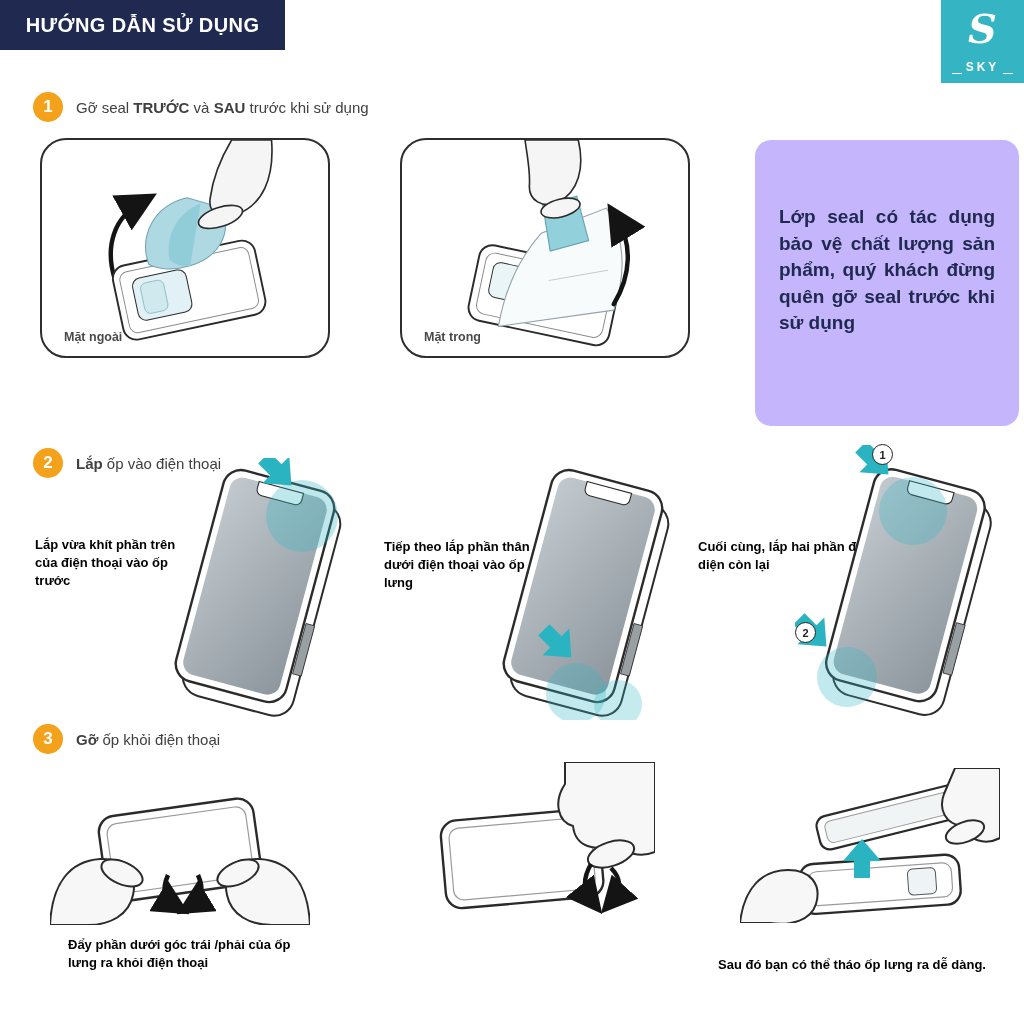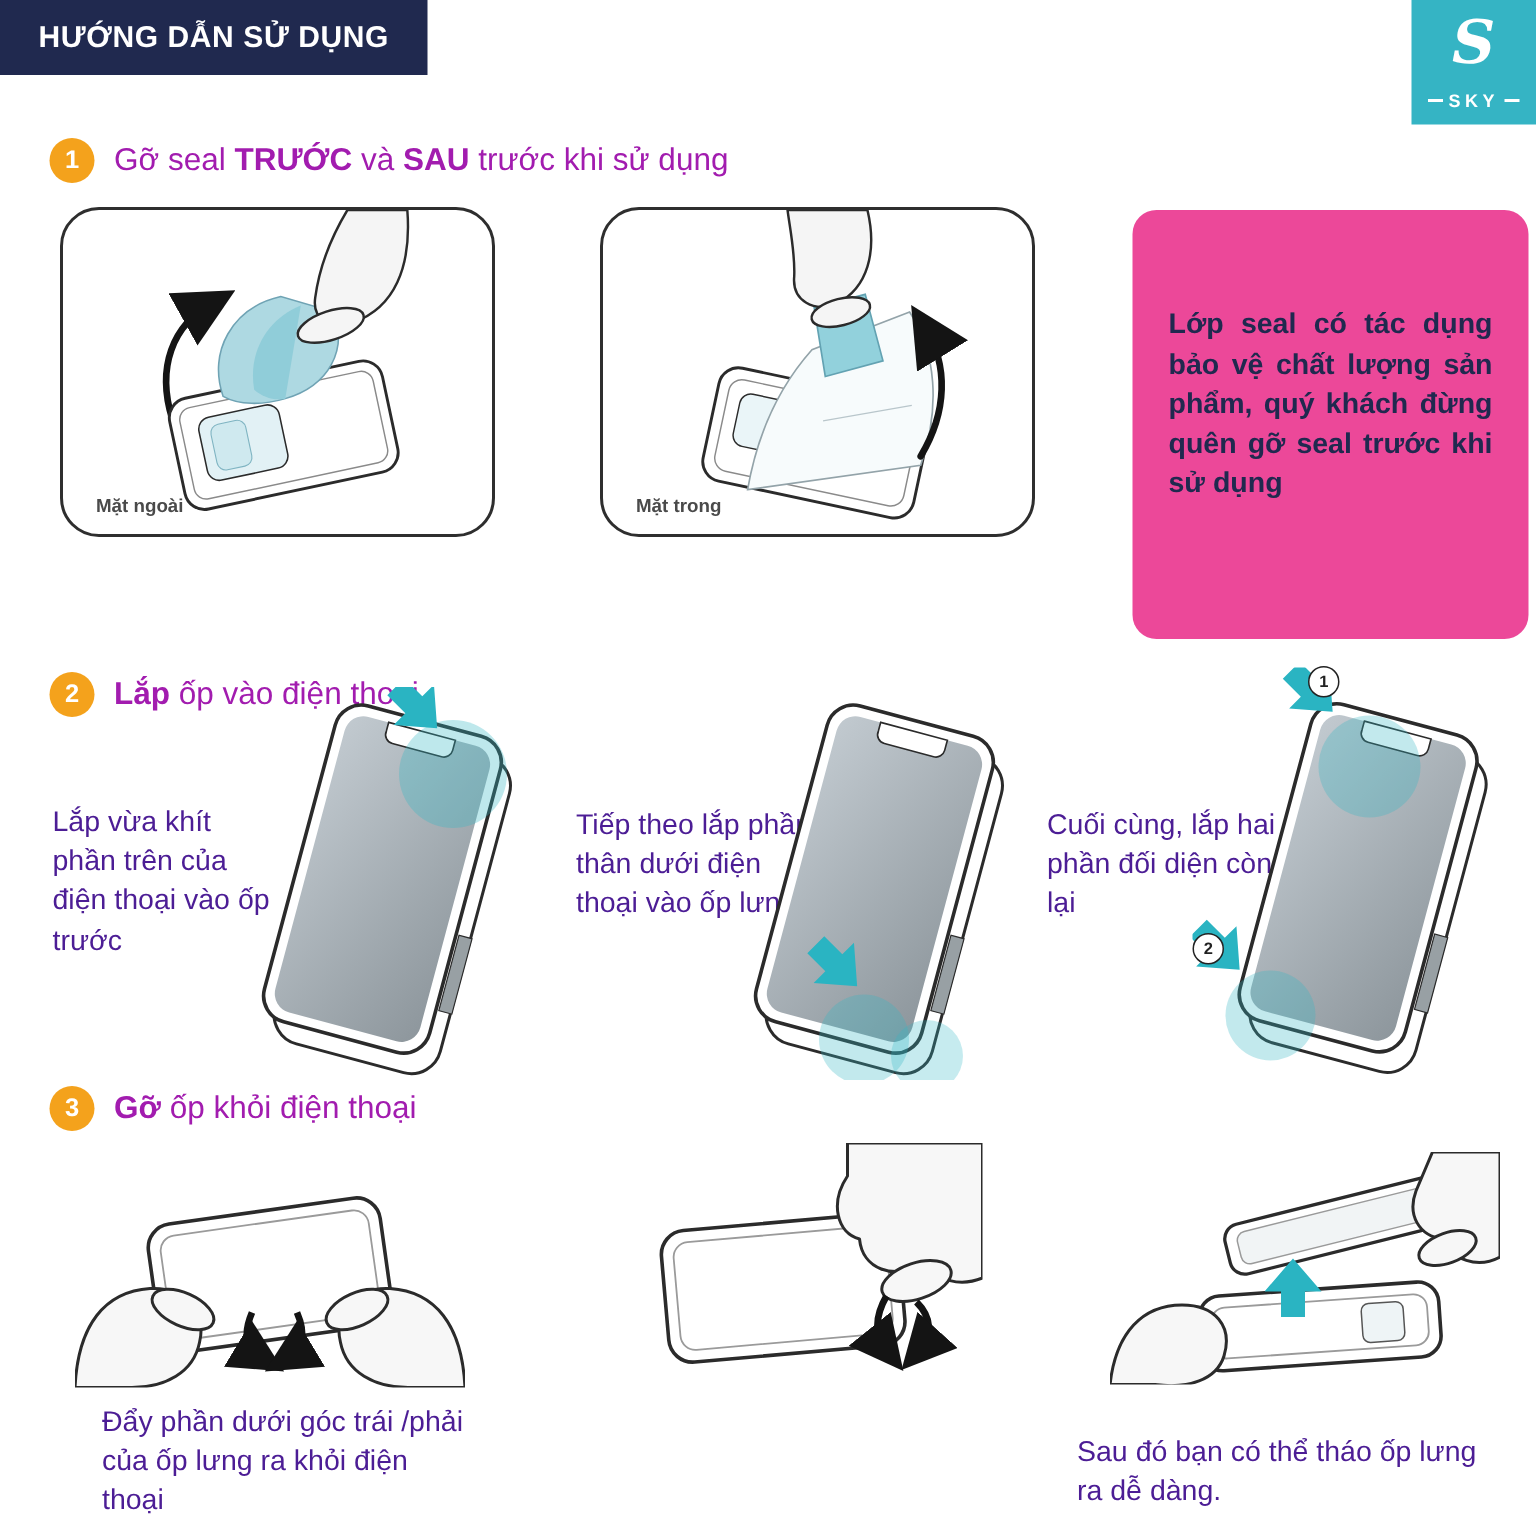--- a/index.html
+++ b/index.html
@@ -6,41 +6,41 @@
   #page{position:relative;width:1024px;height:1024px;background:#fff;overflow:hidden;
         font-family:"Liberation Sans",sans-serif;color:#1c1c1c;}
 
   
   .banner{position:absolute;left:0;top:0;width:285px;height:50px;background:#20294f;
           display:flex;align-items:center;justify-content:center;text-align:center;}
   .banner span{color:#fff;font-weight:700;font-size:20px;letter-spacing:.4px;}
   .logo{position:absolute;right:0;top:0;width:83px;height:83px;background:#35b4c4;
         display:flex;flex-direction:column;align-items:center;justify-content:center;color:#fff;}
   .logo .s{font-family:"DejaVu Serif",serif;font-style:italic;font-size:40px;line-height:1;font-weight:700;}
-  .logo .skyrow{display:flex;align-items:center;gap:4px;margin-top:11px;}
+  .logo .skyrow{display:flex;align-items:flex-end;gap:4px;margin-top:11px;}
   .logo .line{display:block;width:10px;height:1.5px;background:#fff;}
   .logo .sky{font-size:12px;font-weight:700;letter-spacing:3px;}
 
   
   .step-head{position:absolute;display:flex;align-items:center;gap:13px;}
   .step-num{width:30px;height:30px;border-radius:50%;background:#f4a21c;color:#fff;
             font-weight:700;font-size:17px;display:flex;align-items:center;justify-content:center;flex:0 0 auto;}
-  .step-title{font-size:21px;color:#a21caf;}
+  .step-title{font-size:15px;color:#404040;}
   .step-title b{font-weight:800;}
 
   
   .panel{position:absolute;width:290px;height:220px;border:2.5px solid #2e2e2e;border-radius:26px;box-sizing:border-box;background:#fff;}
   .panel svg{position:absolute;left:0;top:0;width:100%;height:100%;}
   .panel-label{position:absolute;left:22px;bottom:12px;font-size:12.5px;font-weight:700;color:#4a4a4a;}
-  .note{position:absolute;left:755px;top:140px;width:264px;height:286px;background:#ec4899;border-radius:16px;
+  .note{position:absolute;left:755px;top:140px;width:264px;height:286px;background:#c4b5fd;border-radius:16px;
         box-sizing:border-box;padding:64px 24px 0 24px;}
   .note p{margin:0;color:#20294f;font-size:19px;font-weight:700;line-height:1.4;text-align:justify;}
 
   
-  .cap{position:absolute;font-size:19px;color:#4c1d95;line-height:1.38;}
+  .cap{position:absolute;font-size:13px;color:#000000;line-height:1.38;font-weight:bold;}
   .cap.center{text-align:left;}
 
   .fig{position:absolute;}
   .fig svg{display:block;width:100%;height:100%;}
 
   .marker{position:absolute;width:19px;height:19px;border:1.6px solid #222;border-radius:50%;background:#fff;
           display:flex;align-items:center;justify-content:center;font-size:11px;font-weight:700;color:#222;}
 </style>
 </head>
 <body>

